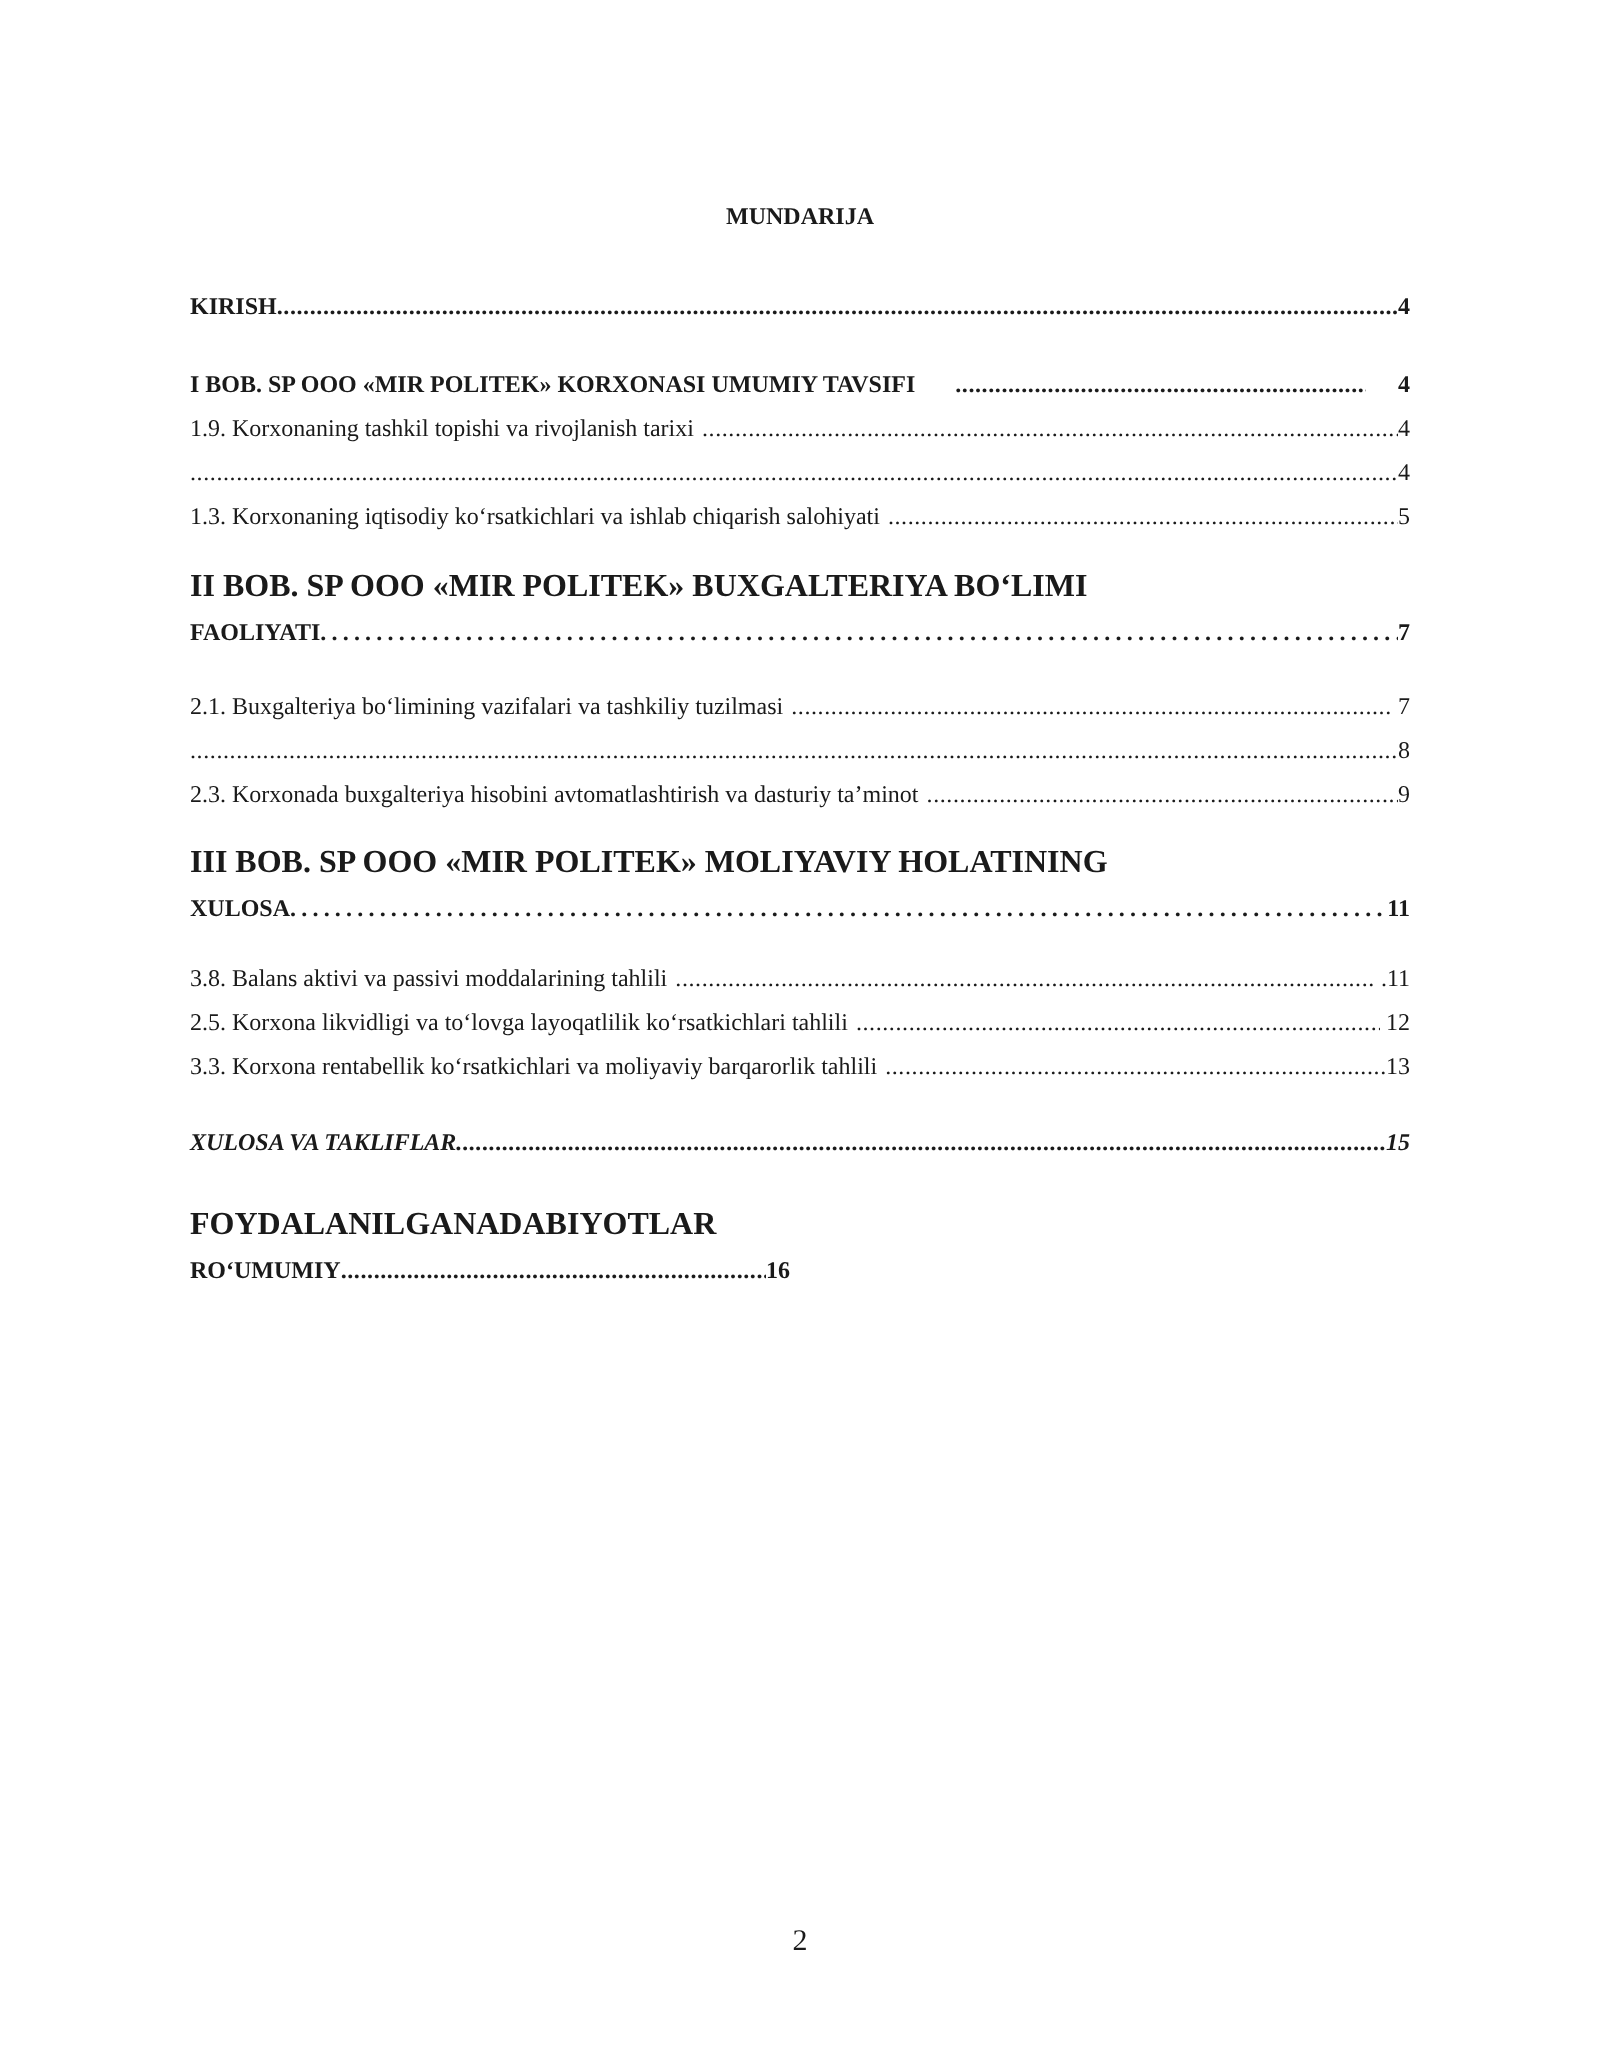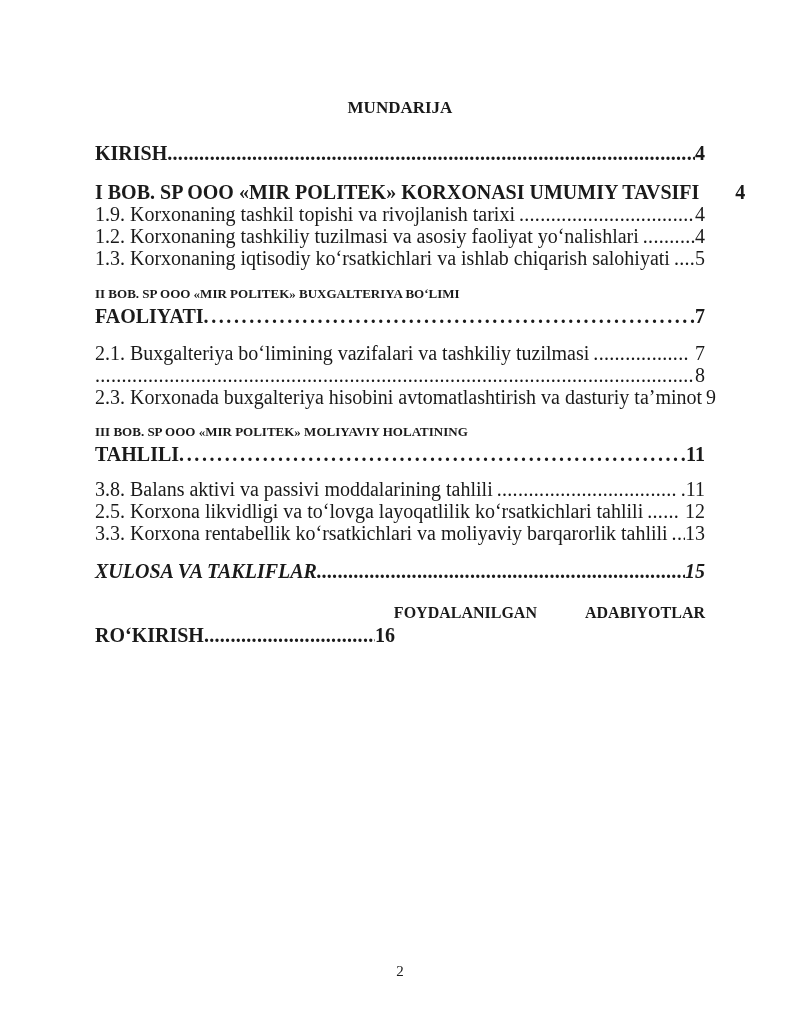--- a/index.html
+++ b/index.html
@@ -21,56 +21,55 @@
     overflow: hidden;
   }
   .content {
     position: absolute;
     left: 95px;
     top: 0;
     width: 610px;
   }
   .doc-title {
     margin: 97px 0 0 0;
-    font-size: 17px;
+    font-size: 12px;
     font-weight: bold;
     line-height: 22px;
     text-align: center;
   }
   .toc-line {
     display: flex;
     align-items: baseline;
-    font-size: 20px;
+    font-size: 12px;
     line-height: 22px;
   }
   .bold { font-weight: bold; }
   .toc-text { white-space: nowrap; }
   .gap .toc-text { margin-right: 4px; }
   .leader {
     flex: 1 1 auto;
     overflow: hidden;
     white-space: nowrap;
     letter-spacing: 0.3px;
     min-width: 0;
   }
   .leader.wide { letter-spacing: 2.6px; }
   .pageref { white-space: pre; }
   .hline {
-    font-size: 13px;
+    font-size: 16px;
     font-weight: bold;
     line-height: 22px;
     white-space: nowrap;
   }
   .split-line {
     display: flex;
-    justify-content: flex-end;
+    justify-content: flex-start;
     font-size: 16px;
     font-weight: bold;
     line-height: 22px;
-    gap: 48px;
   }
   .w300 { width: 300px; }
   .mt-kirish { margin-top: 23px; }
   .mt-ch1 { margin-top: 17px; gap: 16px; }
   .mt-ch2 { margin-top: 14px; }
   .mt-items2 { margin-top: 15px; }
   .mt-ch3 { margin-top: 13px; }
   .mt-items3 { margin-top: 13px; }
   .mt-xulosa { margin-top: 16px; font-style: italic; }
   .mt-adab { margin-top: 20px; }
@@ -102,21 +101,20 @@
       <span class="toc-text">I BOB. SP OOO «MIR POLITEK» KORXONASI UMUMIY TAVSIFI</span>
       <span class="leader">............................................................................................................................................................................................................................</span>
       <span class="pageref">4</span>
     </div>
     <div class="toc-line gap">
       <span class="toc-text">1.9. Korxonaning tashkil topishi va rivojlanish tarixi</span>
       <span class="leader">............................................................................................................................................................................................................................</span>
       <span class="pageref">4</span>
     </div>
     <div class="toc-line gap">
-      <span class="toc-text">1.2. Korxonaning tashkiliy tuzilmasi va asosiy faoliyat yo‘nalishlari</span>
       <span class="leader">............................................................................................................................................................................................................................</span>
       <span class="pageref">4</span>
     </div>
     <div class="toc-line gap">
       <span class="toc-text">1.3. Korxonaning iqtisodiy ko‘rsatkichlari va ishlab chiqarish salohiyati</span>
       <span class="leader">............................................................................................................................................................................................................................</span>
       <span class="pageref">5</span>
     </div>
 
     <div class="hline mt-ch2">II BOB. SP OOO «MIR POLITEK» BUXGALTERIYA BO‘LIMI</div>
@@ -135,21 +133,21 @@
       <span class="pageref">8</span>
     </div>
     <div class="toc-line gap">
       <span class="toc-text">2.3. Korxonada buxgalteriya hisobini avtomatlashtirish va dasturiy ta’minot</span>
       <span class="leader">............................................................................................................................................................................................................................</span>
       <span class="pageref">9</span>
     </div>
 
     <div class="hline mt-ch3">III BOB. SP OOO «MIR POLITEK» MOLIYAVIY HOLATINING</div>
     <div class="toc-line bold">
-      <span class="toc-text">TAHLILI</span>
+      <span class="toc-text">XULOSA</span>
       <span class="leader wide">............................................................................................................................................................................................................................</span>
       <span class="pageref">11</span>
     </div>
     <div class="toc-line gap mt-items3">
       <span class="toc-text">3.8. Balans aktivi va passivi moddalarining tahlili</span>
       <span class="leader">............................................................................................................................................................................................................................</span>
       <span class="pageref"> .11</span>
     </div>
     <div class="toc-line gap">
       <span class="toc-text">2.5. Korxona likvidligi va to‘lovga layoqatlilik ko‘rsatkichlari tahlili</span>
@@ -166,21 +164,21 @@
       <span class="toc-text">XULOSA VA TAKLIFLAR</span>
       <span class="leader">............................................................................................................................................................................................................................</span>
       <span class="pageref">15</span>
     </div>
 
     <div class="split-line mt-adab">
       <span>FOYDALANILGAN</span>
       <span>ADABIYOTLAR</span>
     </div>
     <div class="toc-line bold w300">
-      <span class="toc-text">RO‘KIRISH</span>
+      <span class="toc-text">RO‘UMUMIY</span>
       <span class="leader">............................................................................................................................................................................................................................</span>
       <span class="pageref">16</span>
     </div>
 
   </div>
 
   <div class="folio">2</div>
 </div>
 
 </body></html>

